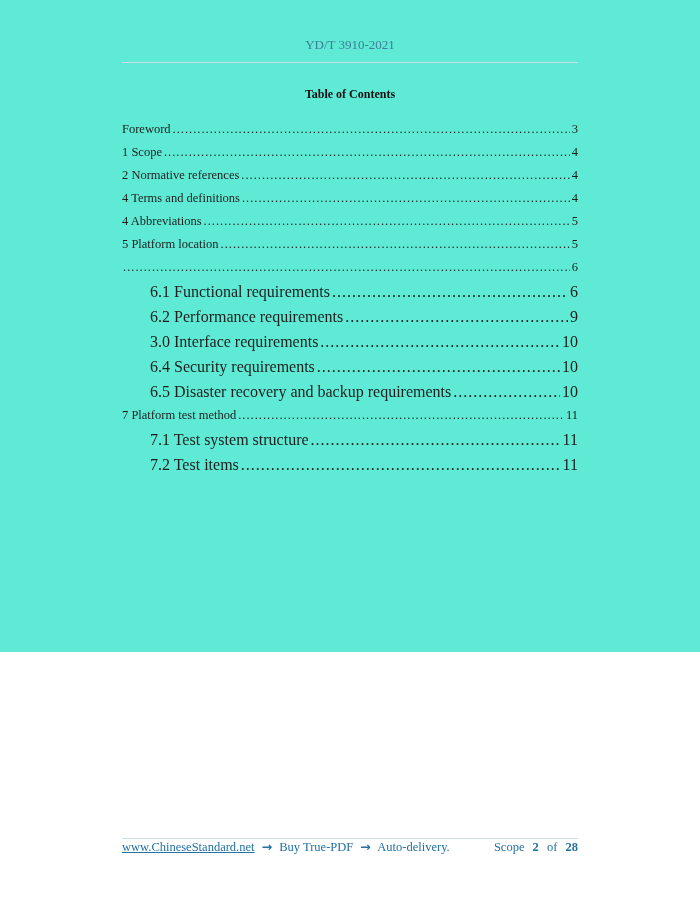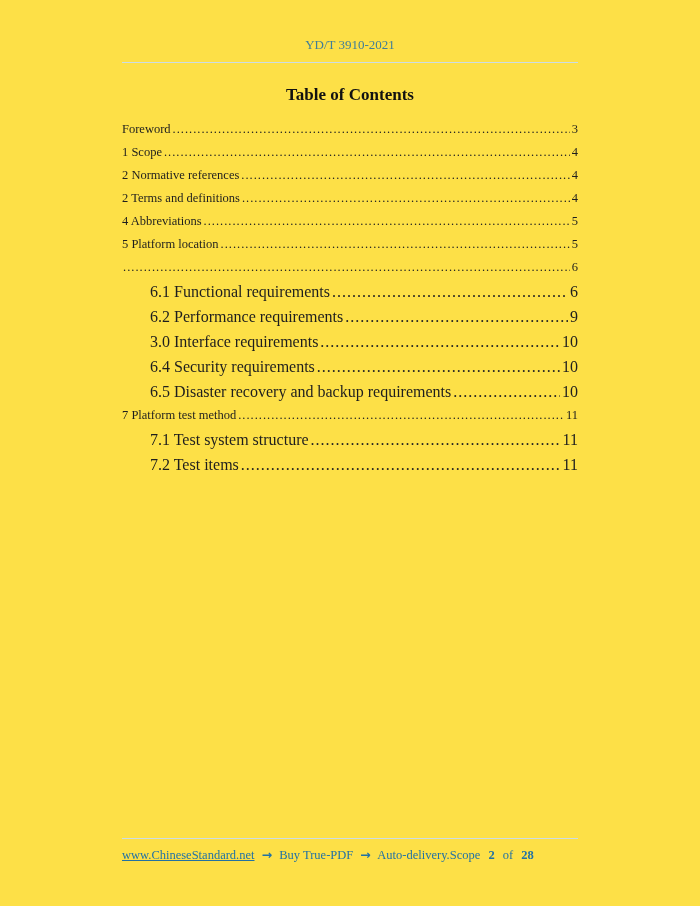--- a/index.html
+++ b/index.html
@@ -7,22 +7,22 @@
   body {
     background: #ffffff;
     font-family: "Liberation Serif", "DejaVu Serif", serif;
     color: var(--body-text, #1e1e1e);
     position: relative;
     overflow: hidden;
   }
   .sheet {
     position: relative;
     width: 700px;
-    height: 906px;
-    background: #fde047;
+    height: 652px;
+    background: #5eead4;
   }
   .content {
     margin: 0 122px;
     width: 456px;
   }
   
   .doc-header {
     padding-top: 37px;
   }
   .doc-code {
@@ -33,21 +33,21 @@
   }
   .header-rule {
     margin-top: 10px;
     border-bottom: 1px solid var(--rule, #ccdde5);
     height: 0;
   }
   
   .page-title {
     margin-top: 21px;
     text-align: center;
-    font-size: 17px;
+    font-size: 12px;
     line-height: 21px;
     font-weight: bold;
     color: #111;
   }
   
   .toc {
     margin-top: 13px;
   }
   .toc-row {
     display: flex;
@@ -82,23 +82,22 @@
   .toc-page {
     flex: 0 0 auto;
   }
   
   .doc-footer {
     position: absolute;
     left: 122px;
     width: 456px;
     top: 838px;
     border-top: 1px solid var(--rule, #ccdde5);
-    padding-top: 8px;
     display: flex;
-    justify-content: flex-start;
+    justify-content: space-between;
     align-items: baseline;
     font-size: 12.5px;
     line-height: 16px;
     color: var(--footer-text, #2272a4);
   }
   .footer-left { white-space: nowrap; }
   .footer-left .site-link {
     color: var(--footer-text, #2272a4);
     text-decoration: underline;
     cursor: pointer;
@@ -140,21 +139,21 @@
           <span class="toc-page">4</span>
         </div>
 
         <div class="toc-row l1">
           <span class="toc-label">2 Normative references</span>
           <span class="toc-dots"></span>
           <span class="toc-page">4</span>
         </div>
 
         <div class="toc-row l1">
-          <span class="toc-label">2 Terms and definitions</span>
+          <span class="toc-label">4 Terms and definitions</span>
           <span class="toc-dots"></span>
           <span class="toc-page">4</span>
         </div>
 
         <div class="toc-row l1">
           <span class="toc-label">4 Abbreviations</span>
           <span class="toc-dots"></span>
           <span class="toc-page">5</span>
         </div>
 

